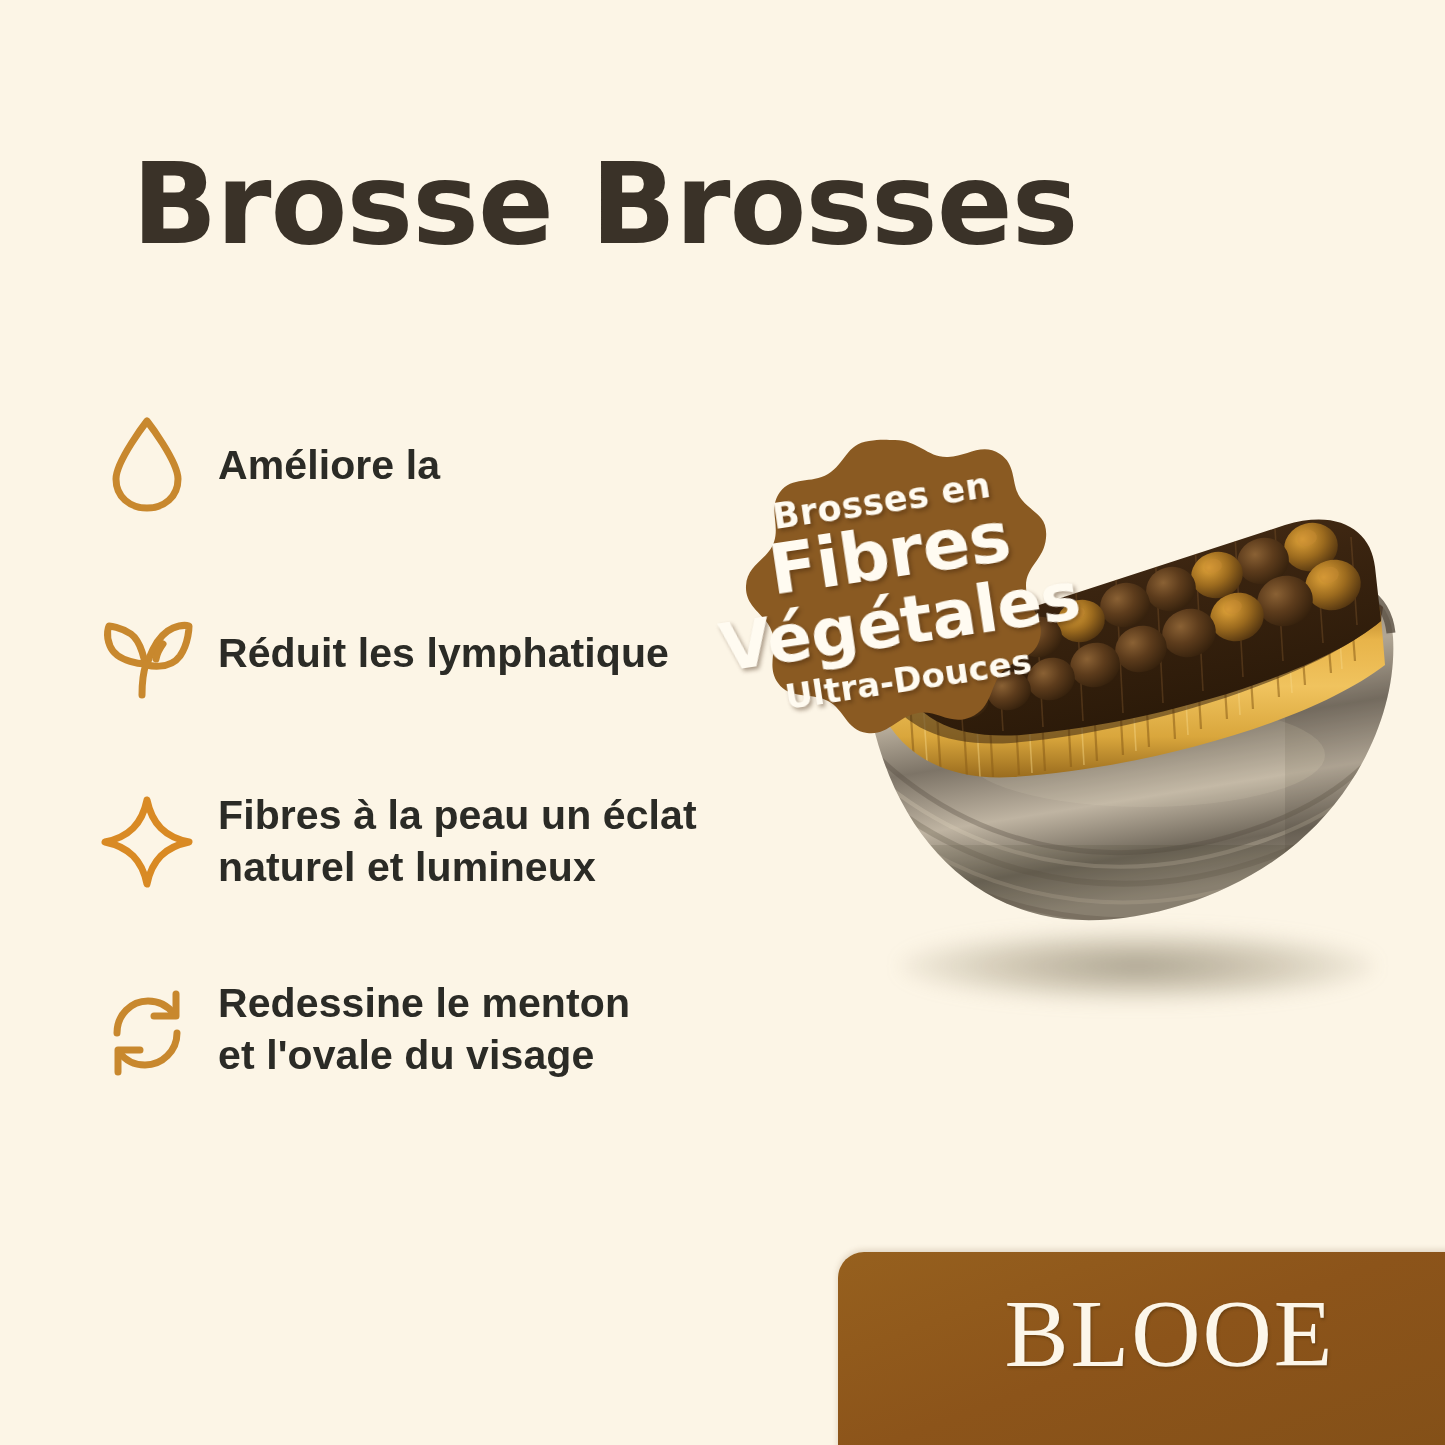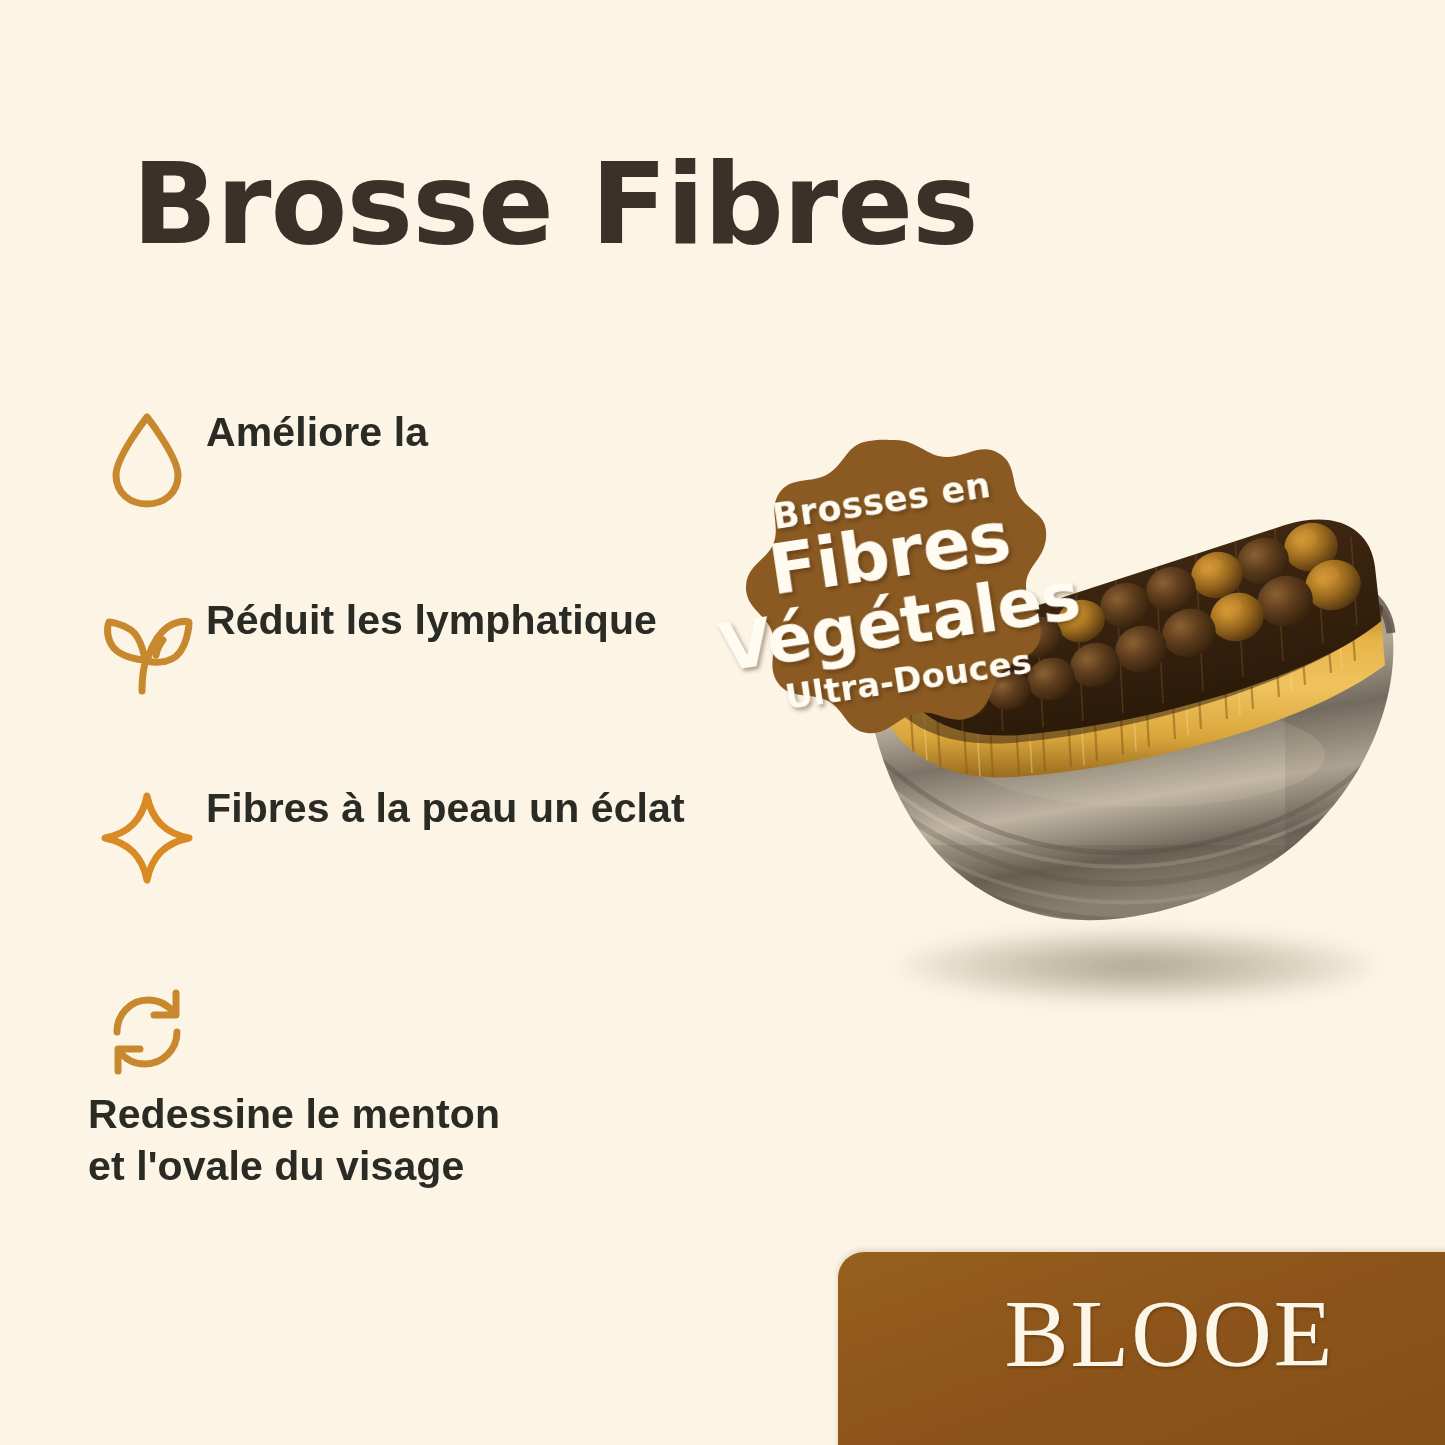--- a/index.html
+++ b/index.html
@@ -33,25 +33,26 @@
 
   
   .benefits {
     position: absolute;
     left: 88px;
     top: 404px;
     width: 690px;
   }
   .benefit {
     display: flex;
-    align-items: flex-start;
+    align-items: center;
     margin-bottom: 68px;
     min-height: 120px;
-  }
-  .benefit:last-child { margin-bottom: 0; flex-direction: column; }
+    gap: 12px;
+  }
+  .benefit:last-child { margin-bottom: 0; }
   .benefit-icon {
     flex: 0 0 118px;
     width: 118px;
     height: 112px;
     display: flex;
     align-items: center;
     justify-content: center;
     padding-top: 6px;
     box-sizing: border-box;
   }
@@ -150,21 +151,21 @@
     text-shadow: 1px 2px 3px rgba(50,28,4,0.35);
     padding-left: 28px;
   }
 </style>
 </head>
 <body>
 
 <div id="page">
 
   <h1 class="title">
-    <span class="title-line">Brosse Fibres</span>
+    <span class="title-line">Brosse Brosses</span>
   </h1>
 
   <div class="benefits">
 
     <div class="benefit">
       <div class="benefit-icon ic-r1">
         <svg width="74" height="98" viewBox="0 0 74 98" fill="none">
           <path d="M37 6 C37 6 68 46 68 64 C68 82 54 93 37 93 C20 93 6 82 6 64 C6 46 37 6 37 6 Z" stroke="#C8882E" stroke-width="7" stroke-linejoin="round" stroke-linecap="round" fill="none"></path>
         </svg>
       </div>
@@ -190,20 +191,21 @@
     </div>
 
     <div class="benefit">
       <div class="benefit-icon ic-r3">
         <svg width="96" height="96" viewBox="0 0 96 96" fill="none">
           <path d="M48 6 C53 30 66 43 90 48 C66 53 53 66 48 90 C43 66 30 53 6 48 C30 43 43 30 48 6 Z" stroke="#D98A24" stroke-width="7" stroke-linejoin="round" fill="none"></path>
         </svg>
       </div>
       <div class="benefit-text">
         <span>Fibres à la peau un éclat</span>
+        <span>naturel et lumineux</span>
       </div>
     </div>
 
     <div class="benefit">
       <div class="benefit-icon ic-r4">
         <svg width="98" height="94" viewBox="0 0 98 94" fill="none">
           <g stroke="#C8882E" stroke-width="7" stroke-linecap="round" stroke-linejoin="round" fill="none">
             <path d="M79 47 C79 65 64 79 47 79 C36 79 27 74 21 66"></path>
             <path d="M19 47 C19 29 33 15 50 15 C61 15 70 20 76 28"></path>
             <path d="M78 8 L78 30 L56 30"></path>

